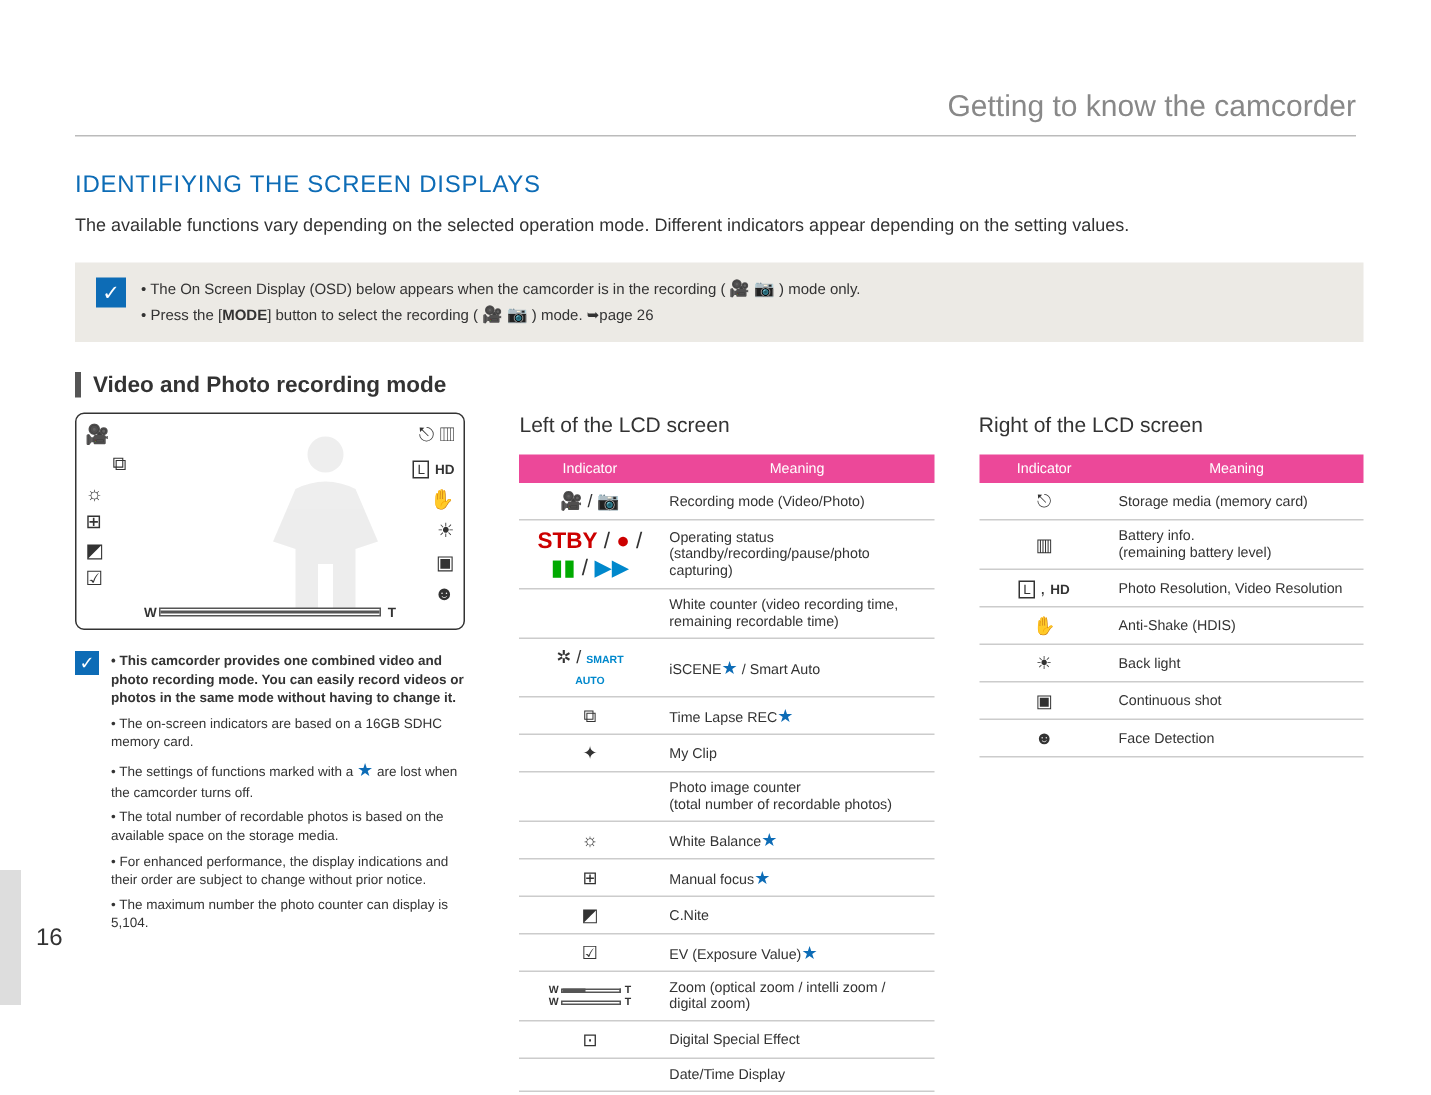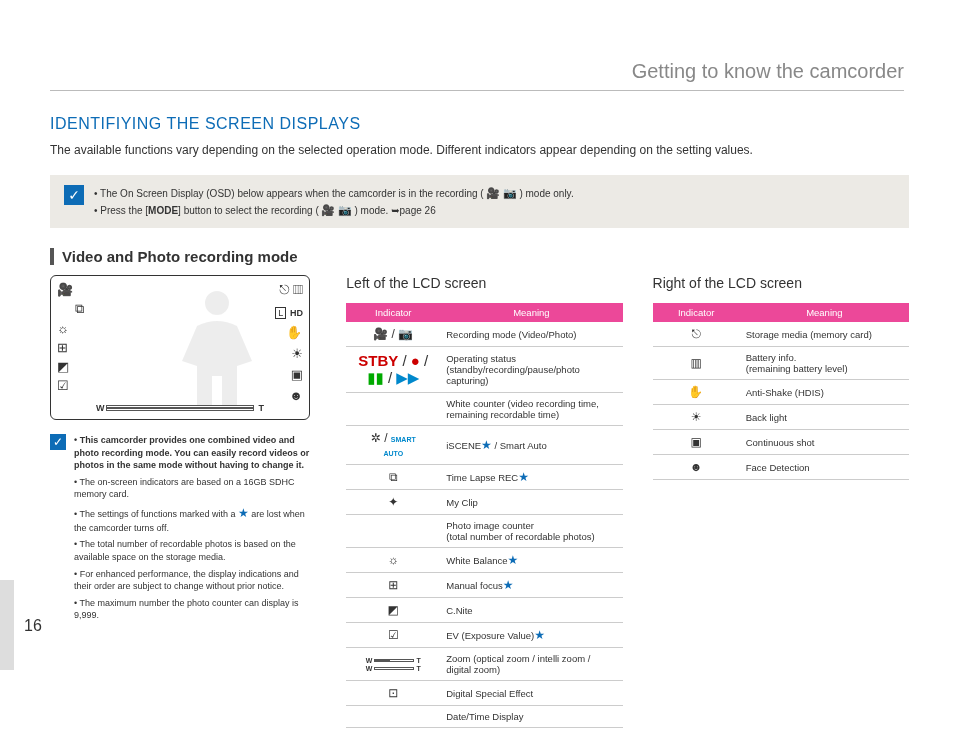--- a/index.html
+++ b/index.html
@@ -215,21 +215,21 @@
       </div>
 
       <div class="small-note">
         <div class="note-icon">✓</div>
         <ul>
           <li class="bold">This camcorder provides one combined video and photo recording mode. You can easily record videos or photos in the same mode without having to change it.</li>
           <li>The on-screen indicators are based on a 16GB SDHC memory card.</li>
           <li><span>The settings of functions marked with a </span><span class="star">★</span><span> are lost when the camcorder turns off.</span></li>
           <li>The total number of recordable photos is based on the available space on the storage media.</li>
           <li>For enhanced performance, the display indications and their order are subject to change without prior notice.</li>
-          <li>The maximum number the photo counter can display is 9,999.</li>
+          <li>The maximum number the photo counter can display is 5,104.</li>
         </ul>
       </div>
     </div>
 
     <div class="col-mid">
       <h3 class="col-title">Left of the LCD screen</h3>
       <table class="ind">
         <tbody>
             <tr>
               <th>Indicator</th>
@@ -320,20 +320,24 @@
         <tr>
               <td>⎋</td>
               <td>Storage media (memory card)</td>
             </tr>
         <tr>
               <td>▥</td>
               <td style="white-space:pre-line;">Battery info.
 (remaining battery level)</td>
             </tr>
         <tr>
+              <td><span style="font-size:9px;border:1px solid #333;padding:0 2px;">L</span> , <span style="font-size:9px;font-weight:bold;">HD</span></td>
+              <td>Photo Resolution, Video Resolution</td>
+            </tr>
+        <tr>
               <td>✋</td>
               <td>Anti-Shake (HDIS)</td>
             </tr>
         <tr>
               <td>☀</td>
               <td>Back light</td>
             </tr>
         <tr>
               <td>▣</td>
               <td>Continuous shot</td>

